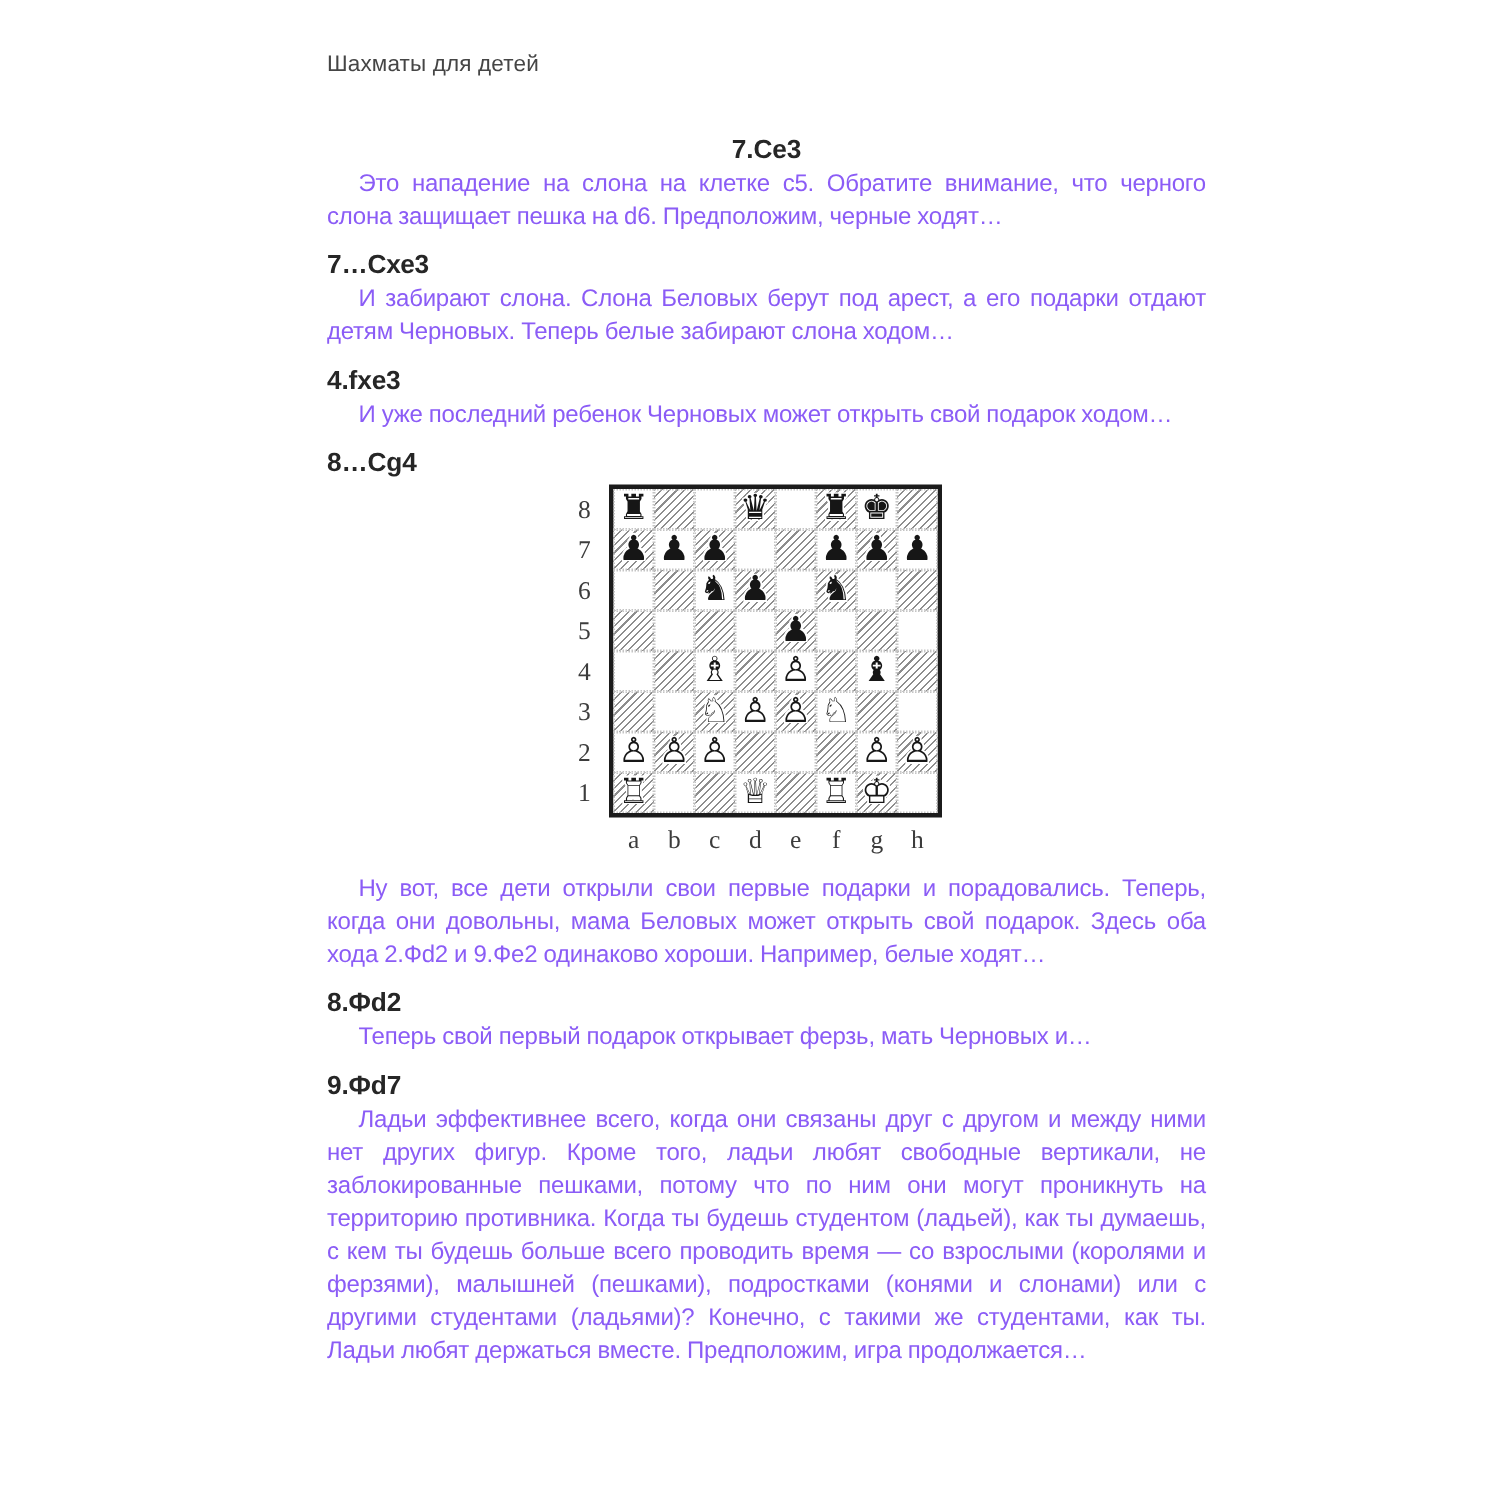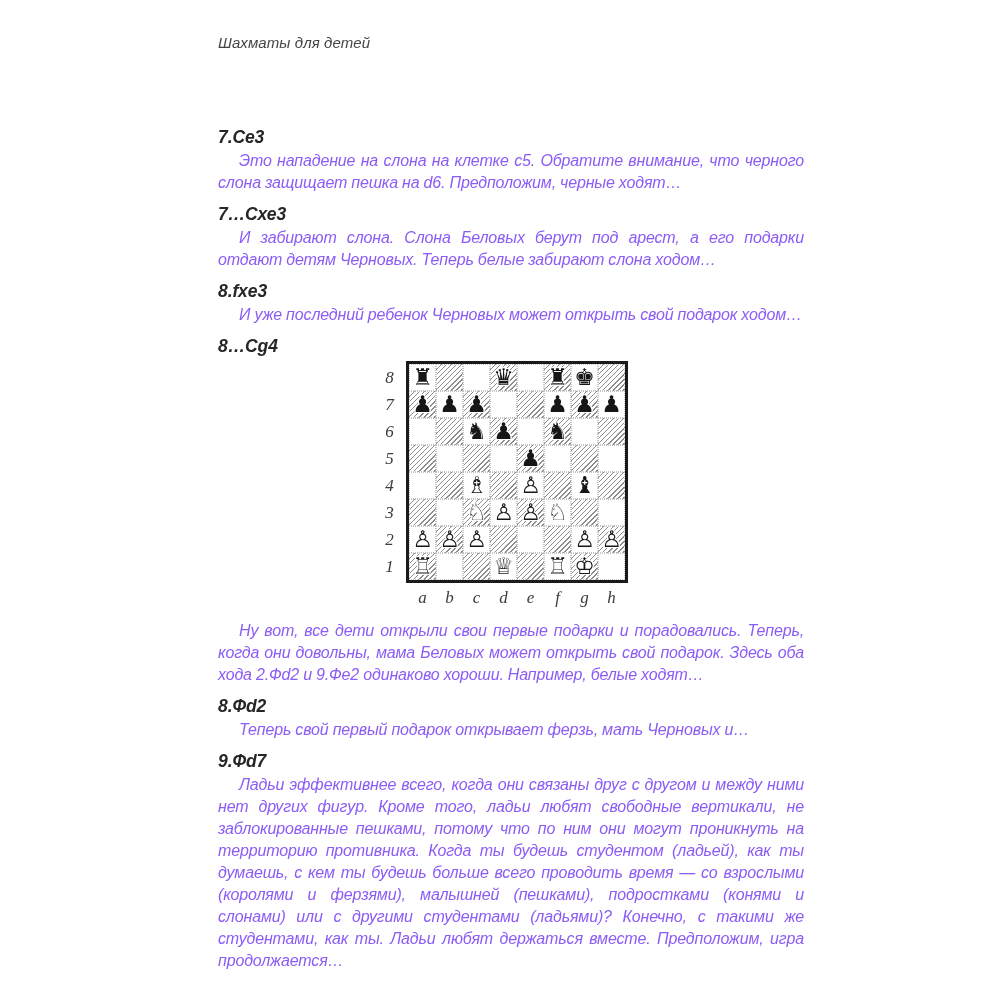--- a/index.html
+++ b/index.html
@@ -1,21 +1,21 @@
 <!DOCTYPE html>
 <html><head>
 <meta charset="utf-8">
 <style>
   html,body{margin:0;padding:0;background:#ffffff;}
   .page{position:relative;width:1000px;height:1000px;background:#fff;overflow:hidden;
         font-family:"Liberation Sans",sans-serif;color:#333;}
-  .content{position:absolute;left:218px;width:586px;top:33px;font-style:italic;}
+  .content{position:absolute;left:218px;width:586px;top:33px;}
   .running-title{font-size:15px;line-height:20px;color:#454545;letter-spacing:.1px;}
   h3.move{font-size:17.5px;line-height:22px;font-weight:bold;color:#262626;margin:9px 0 0 0;letter-spacing:-.1px;}
-  h3.first{margin-top:73px;}
+  h3.first{margin-top:35px;text-align:center;}
   p.body{font-size:16px;line-height:22px;margin:2px 0 0 0;text-indent:21px;text-align:justify;
          color:#8b5cf6;letter-spacing:-.15px;word-spacing:-.2px;}
 
   
   .diagram{width:max-content;margin:4px auto 0 auto;transform:translateX(-6px);}
   .diagram-inner{display:flex;align-items:flex-start;}
   .rank-labels{display:flex;flex-direction:column;padding-top:3px;margin-right:9px;width:15px;}
   .rank-labels span{height:27px;line-height:27px;text-align:center;
          font-family:"Liberation Serif",serif;font-size:17px;color:#3c3c3c;}
   .board{display:grid;grid-template-columns:repeat(8,27px);grid-template-rows:repeat(8,27px);
@@ -45,21 +45,21 @@
   <div class="content">
 
     <div class="running-title">Шахматы для детей</div>
 
     <h3 class="move first">7.Се3</h3>
     <p class="body">Это нападение на слона на клетке с5. Обратите внимание, что черного слона защищает пешка на d6. Предположим, черные ходят…</p>
 
     <h3 class="move">7…Схе3</h3>
     <p class="body">И забирают слона. Слона Беловых берут под арест, а его подарки отдают детям Черновых. Теперь белые забирают слона ходом…</p>
 
-    <h3 class="move">8.fxe3</h3>
+    <h3 class="move">4.fxe3</h3>
     <p class="body">И уже последний ребенок Черновых может открыть свой подарок ходом…</p>
 
     <h3 class="move">8…Сg4</h3>
 
     <div class="diagram">
       <div class="diagram-inner">
         <div class="rank-labels">
             <span>8</span>
             <span>7</span>
             <span>6</span>

